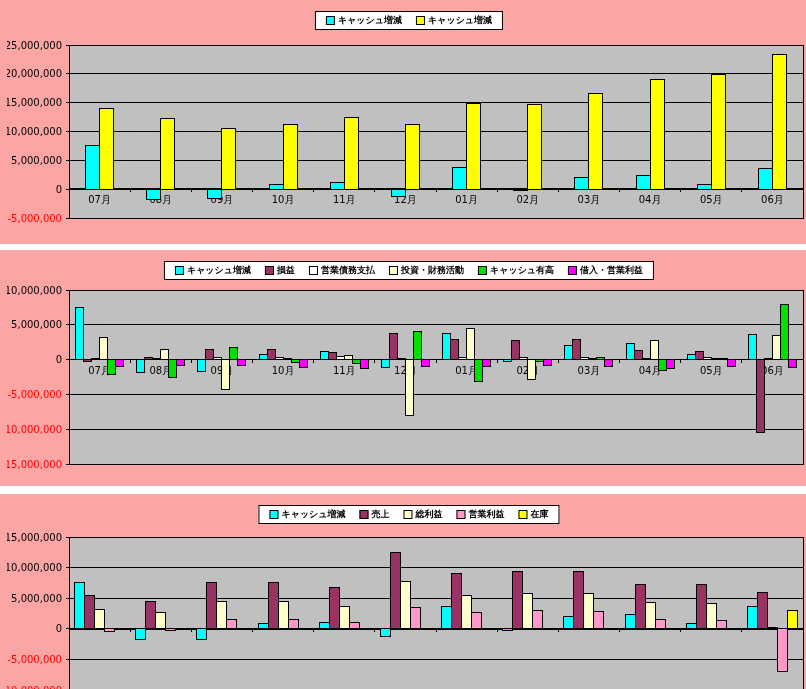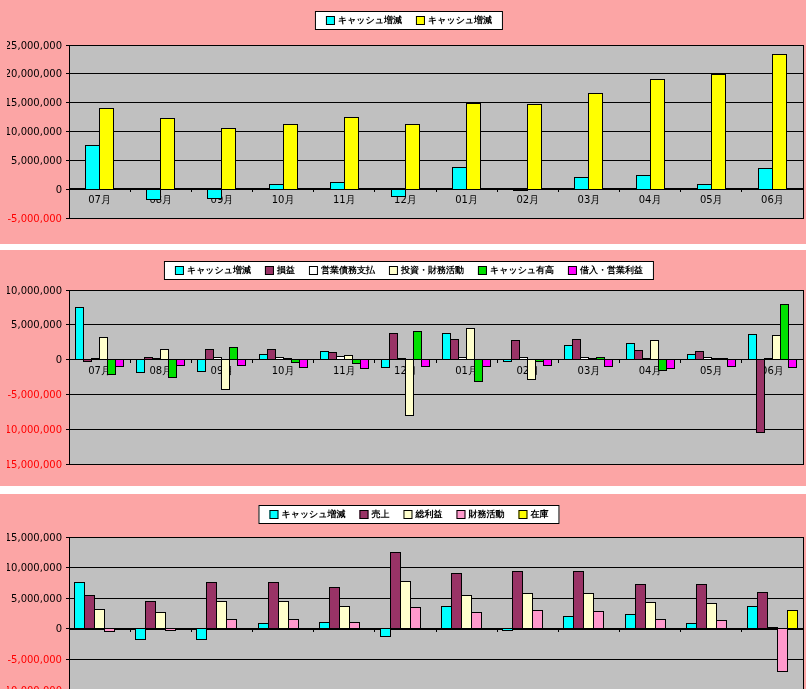--- a/index.html
+++ b/index.html
@@ -260,21 +260,21 @@
       <span class="legend-item">
         <span class="legend-swatch" style="background: rgb(153, 51, 102);"></span>
         <span class="legend-label">売上</span>
       </span>
       <span class="legend-item">
         <span class="legend-swatch" style="background: rgb(255, 255, 204);"></span>
         <span class="legend-label">総利益</span>
       </span>
       <span class="legend-item">
         <span class="legend-swatch" style="background: rgb(255, 153, 204);"></span>
-        <span class="legend-label">財務活動</span>
+        <span class="legend-label">営業利益</span>
       </span>
       <span class="legend-item">
         <span class="legend-swatch" style="background: rgb(255, 255, 0);"></span>
         <span class="legend-label">在庫</span>
       </span>
     </div>
     <svg width="804" height="217">
       <rect x="62" y="36" width="734" height="153" fill="#C0C0C0" stroke="#000" stroke-width="1" shape-rendering="crispEdges"></rect>
       <line x1="62" y1="189" x2="796" y2="189" stroke="#000000" stroke-width="1" shape-rendering="crispEdges"></line>
       <line x1="59" y1="189" x2="62" y2="189" stroke="#000" stroke-width="1" shape-rendering="crispEdges"></line>

